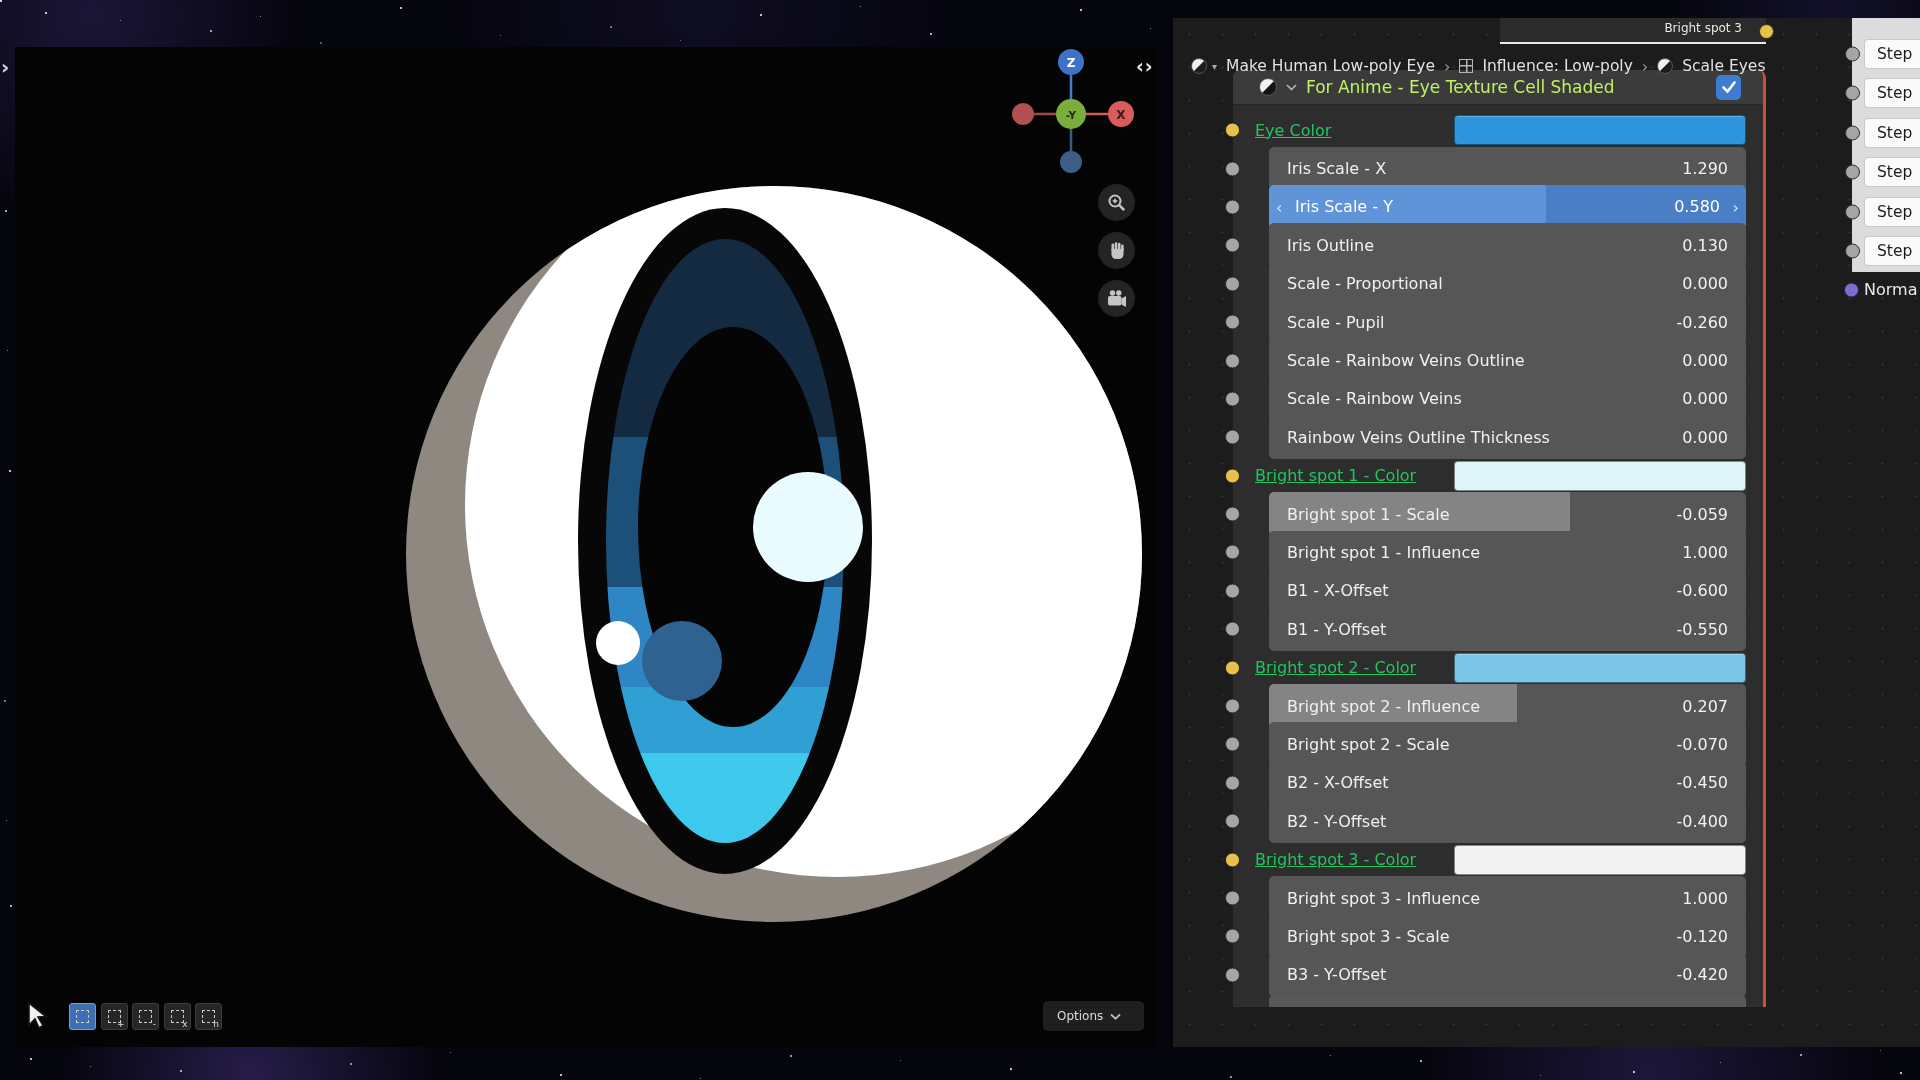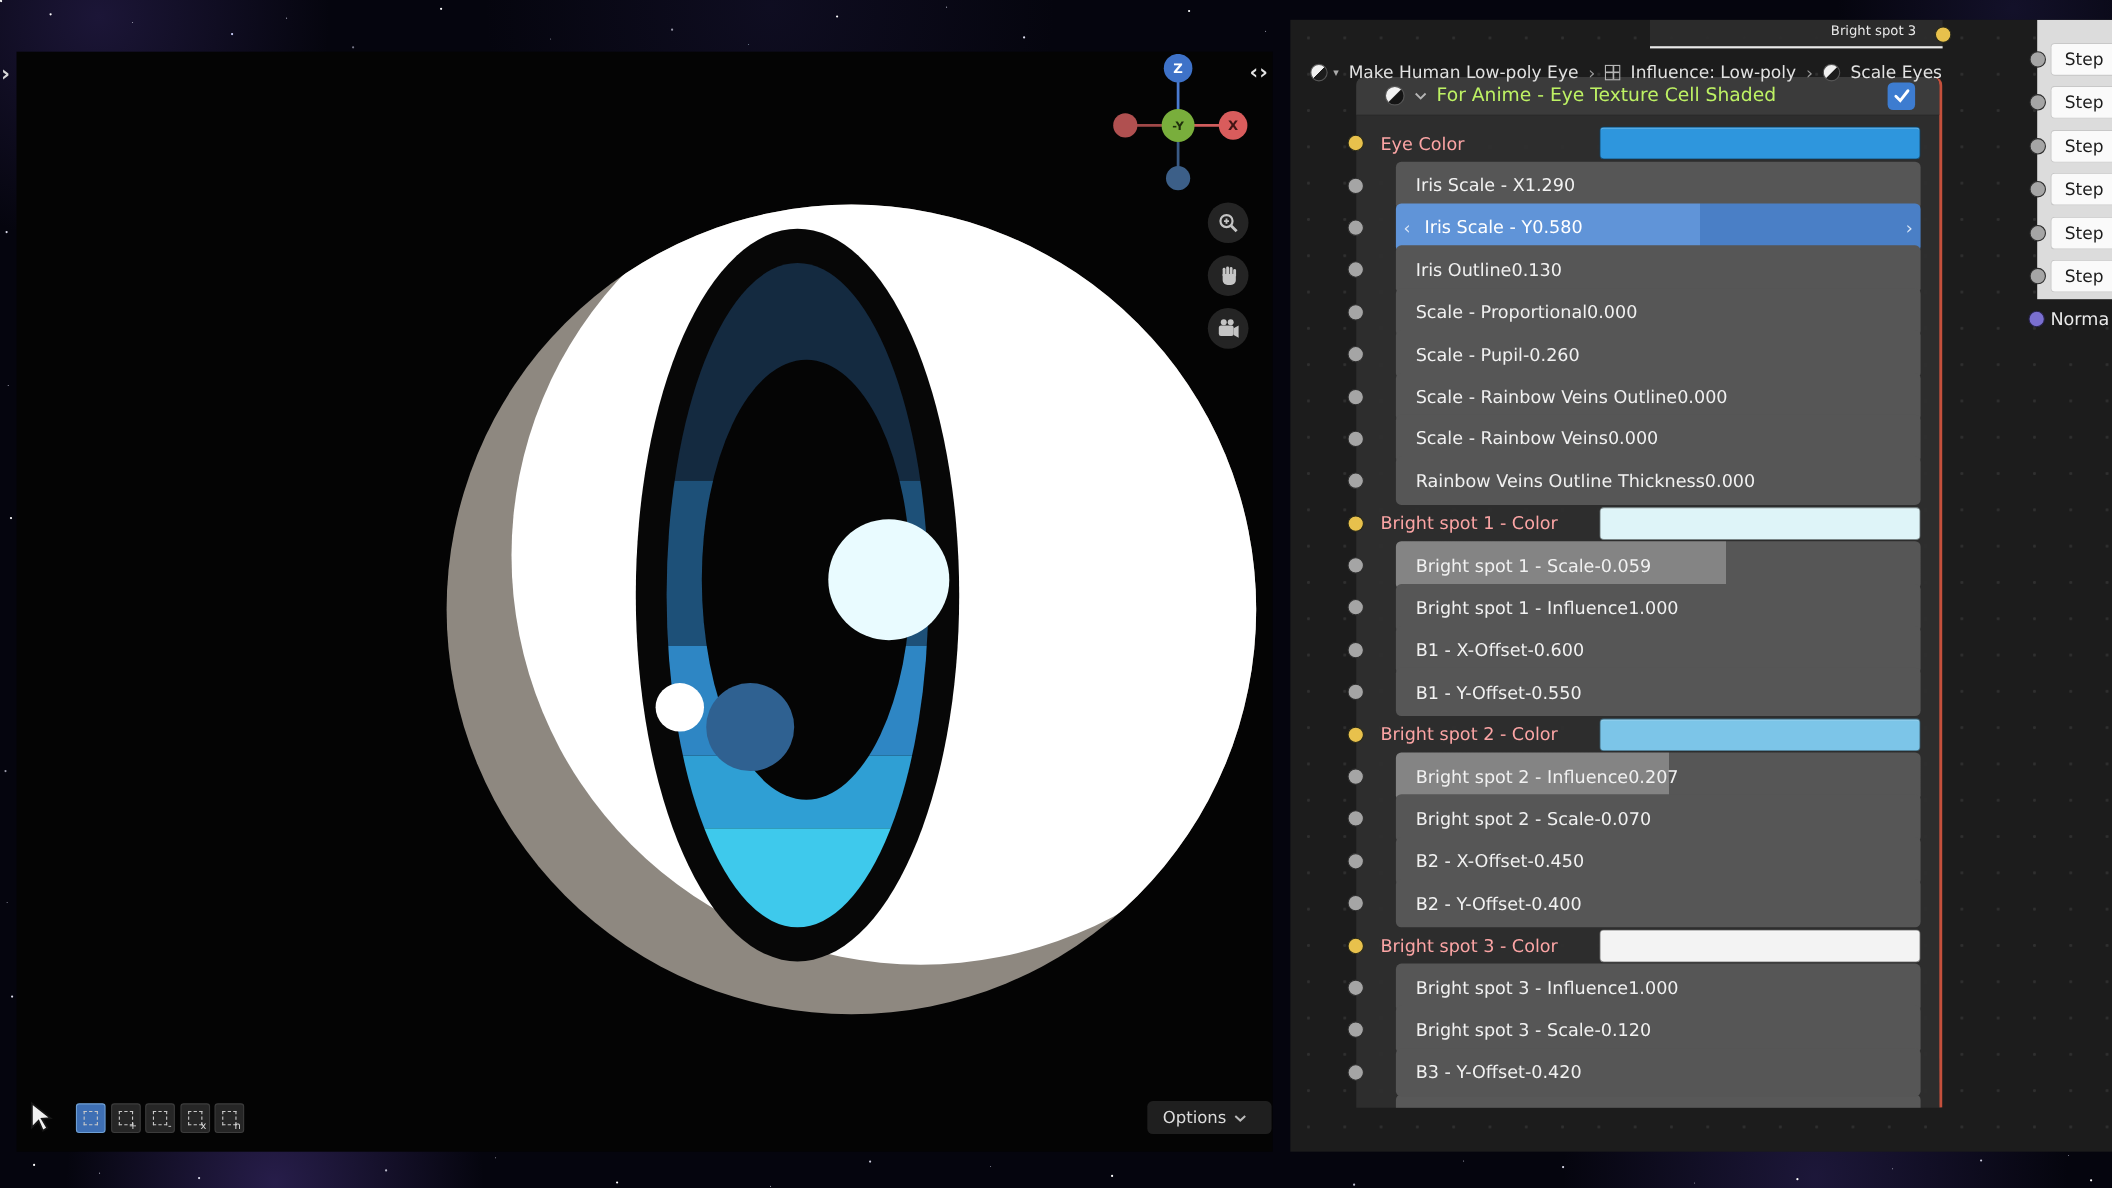--- a/index.html
+++ b/index.html
@@ -68,21 +68,21 @@
   }
   .mode-box.active { background:#3e6fb4; border-color:#6e9fd4; }
   .mode-glyph { width:13px; height:13px; border:1.5px dashed #c9c9c9; }
   .mode-mark {
     position:absolute; right:2px; bottom:0; font-size:9px; color:#ddd; line-height:10px;
   }
 
   .options-btn {
     position:absolute; left:1028px; top:954px; height:30px; padding:0 23px 0 14px;
     background:rgba(33,33,33,.95); border:none; border-radius:5px; color:#dcdcdc;
-    font-size:15px; font-family:inherit; display:flex; align-items:center; gap:7px;
+    font-size:12px; font-family:inherit; display:flex; align-items:center; gap:7px;
   }
 
   .resize-handle {
     position:absolute; left:1136px; top:55px; z-index:9; color:#e5e5e5;
     font-size:19px; font-weight:bold; letter-spacing:1px;
   }
 
   
   .node-editor {
     position:absolute; left:1173px; top:18px; width:747px; height:1029px;
@@ -151,33 +151,33 @@
   .node-row.color-row { padding-left:22px; }
   .socket {
     position:absolute; left:-8px; top:50%; transform:translateY(-50%);
     width:15px; height:15px; border-radius:50%;
   }
   .socket-value { background:#a5a5a5; border:1.5px solid #2e2e2e; }
   .socket-color { background:#e8c14c; border:1.5px solid #2a2a1a; }
   .socket-vector { background:#7a6fd0; border:1.5px solid #26224a; }
   .value-widget {
     flex:1; height:44px; background:#565656; border-radius:5px;
-    display:flex; align-items:center; 
+    display:flex; align-items:center; justify-content:space-between;
     padding:0 18px; font-size:16px; color:#f1f1f1; position:relative;
   }
   .value-widget.highlighted {
     background:linear-gradient(to right,#6094d8 58%,#4a7fc6 58%);
     color:#fff; padding:0 26px;
   }
   .vw-arrow { position:absolute; top:50%; transform:translateY(-50%);
     font-size:16px; color:#d9e6f7; }
   .vw-arrow.l { left:7px; } .vw-arrow.r { right:7px; }
   .w-label { white-space:nowrap; }
   .w-value { white-space:nowrap; }
-  .row-label { font-size:16px; color:#fca5a5; }
+  .row-label { font-size:16px; color:#22c55e;text-decoration:underline; }
   .color-swatch {
     margin-left:auto; width:292px; height:30px; border-radius:4px;
     border:1px solid rgba(0,0,0,.45);
     box-shadow:inset 0 1px 0 rgba(255,255,255,.25);
   }
   .node-sliver {
     height:12px; margin:1px 17px 0 36px; background:#585858;
     border-radius:5px 5px 0 0;
   }
 

